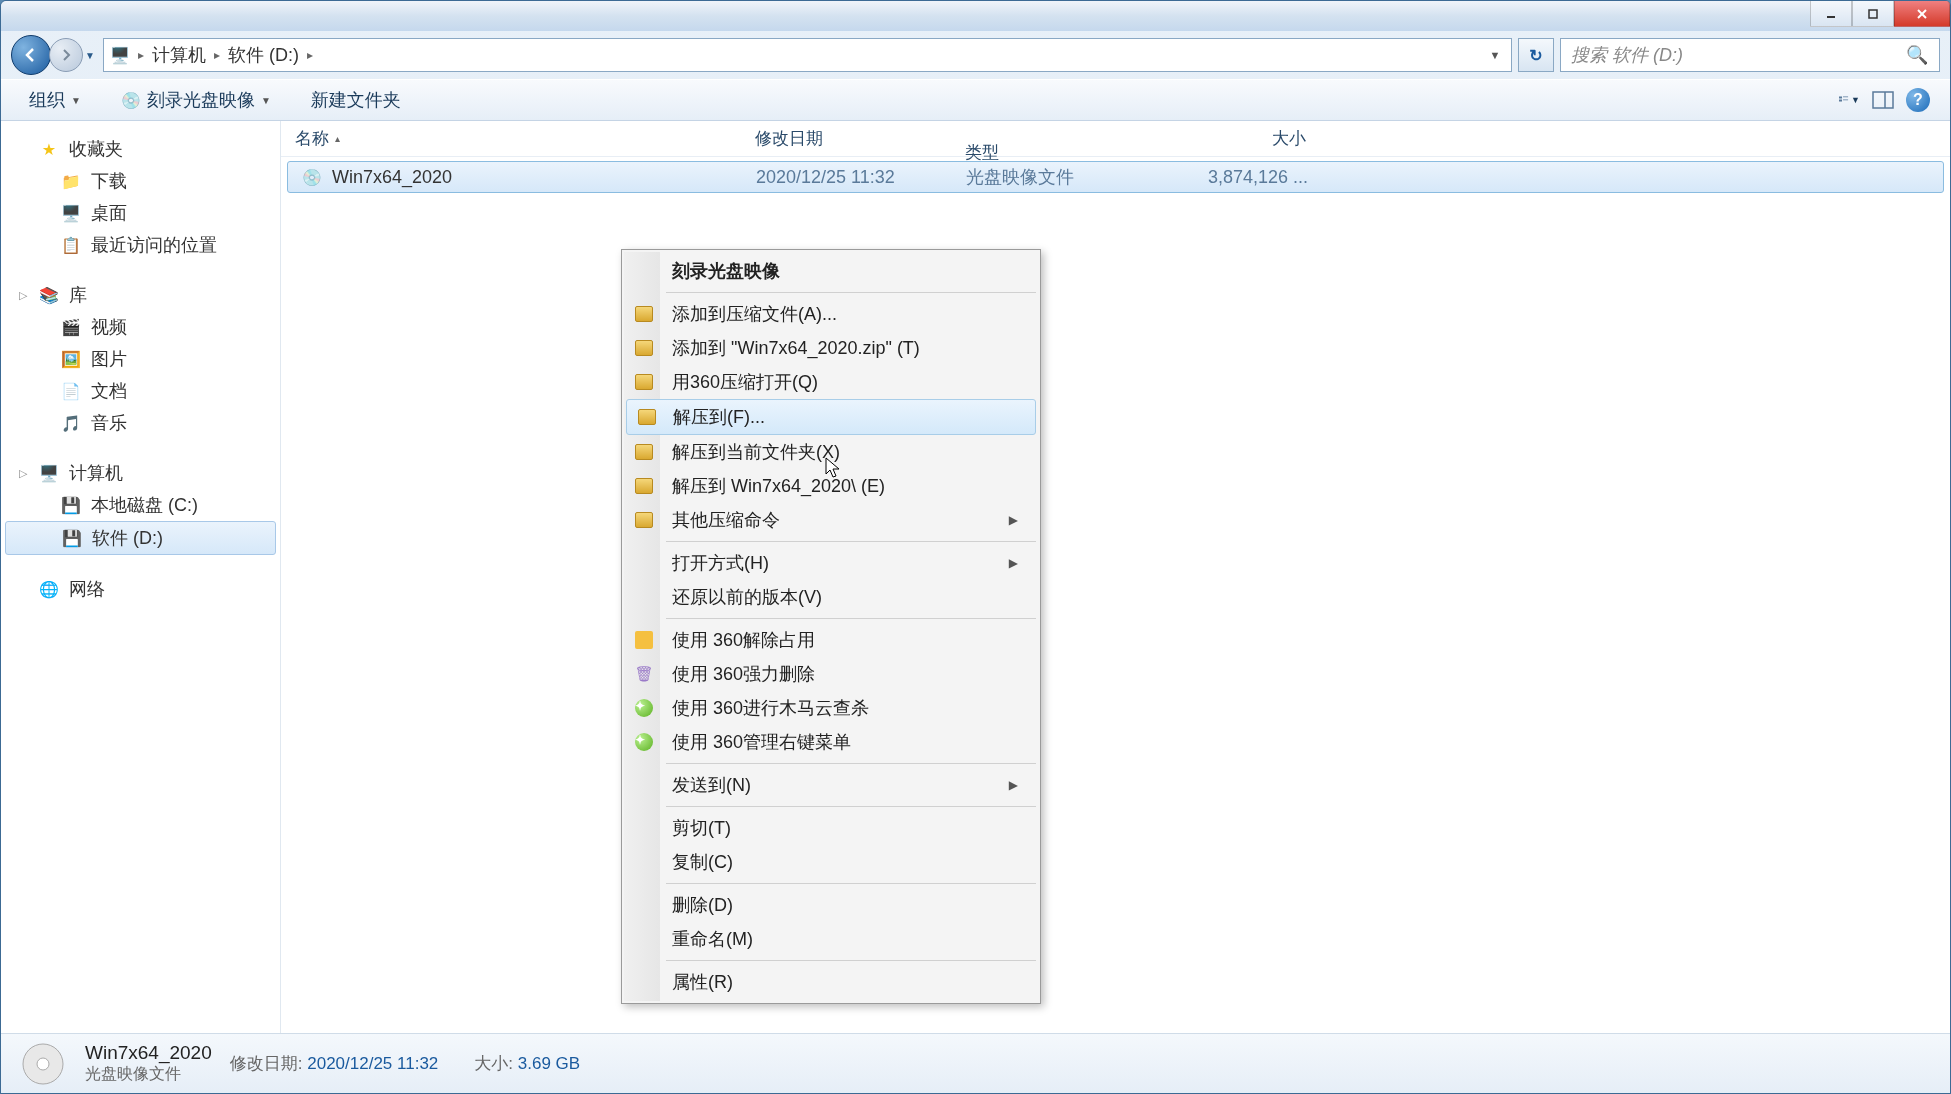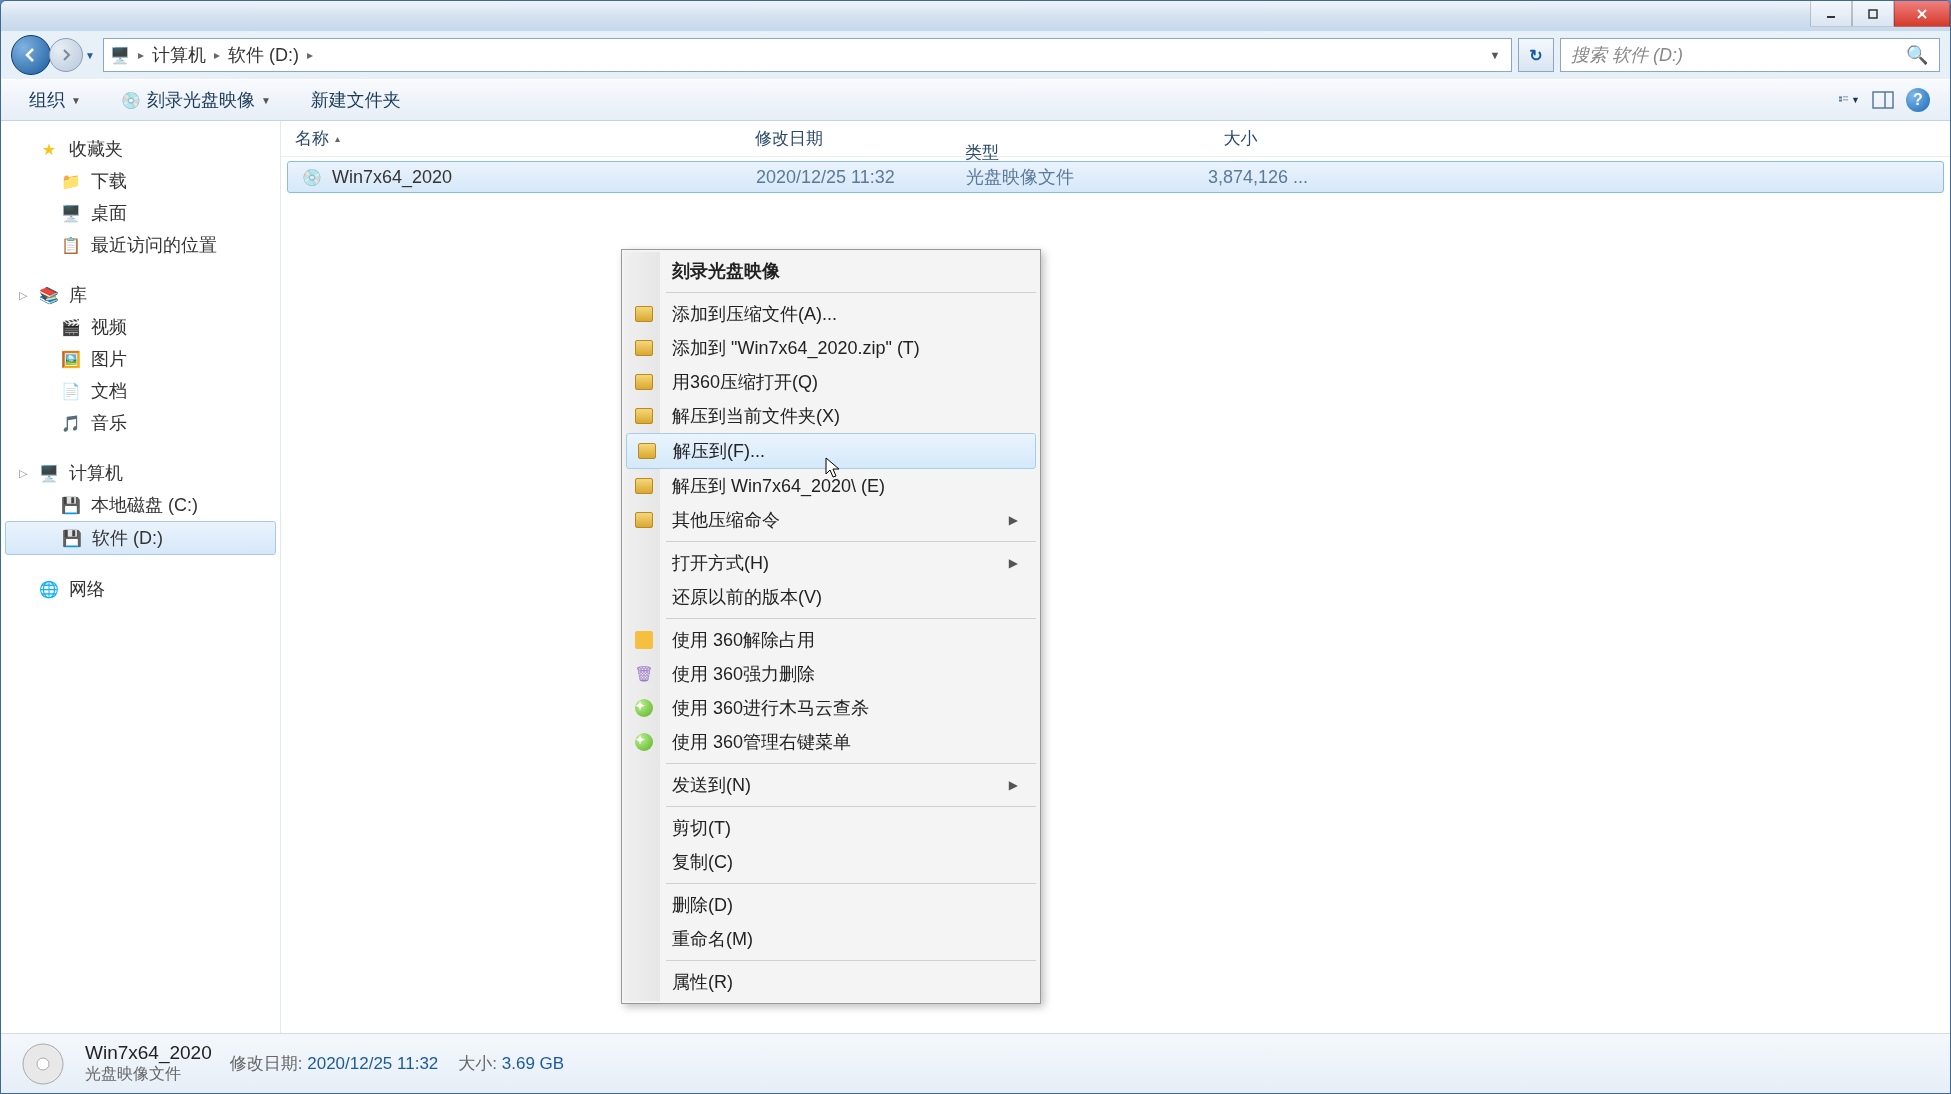--- a/index.html
+++ b/index.html
@@ -46,21 +46,21 @@
 .side-item.selected { background: linear-gradient(to bottom, #eaf3fc, #d6e8f9); border: 1px solid #a8c8e8; border-radius: 3px; margin: 0 4px; padding-left: 56px;}
 .ic { width: 20px; height: 20px; display:inline-flex;align-items:center;justify-content:center;font-size:16px;}
 
 
 .filelist { flex: 1; position: relative; }
 .cols { display: flex; height: 36px; border-bottom: 1px solid #e8eef5; font-size: 17px; color: #2a4a6a; align-items: center; }
 .col { padding: 0 14px; border-right: 1px solid transparent; display:flex;align-items:center;gap:6px;}
 .col.name{width:460px;}
 .col.date{width:210px;}
 .col.type{width:210px;margin-top:28px;}
-.col.size{width:160px;justify-content:center;}
+.col.size{width:160px;justify-content:flex-end;}
 .col .sort{font-size:10px;color:#666;}
 .row { display: flex; height: 32px; align-items: center; font-size: 18px; color: #333; margin: 4px 6px; }
 .row.selected { background: linear-gradient(to bottom, #eaf3fc, #d6e8f9); border: 1px solid #8abce0; border-radius: 3px; }
 .cell{padding:0 14px;display:flex;align-items:center;gap:10px;}
 .cell.name{width:454px;}
 .cell.date{width:210px;color:#5a7a9a;}
 .cell.type{width:210px;color:#5a7a9a;}
 .cell.size{width:160px;justify-content:flex-end;color:#5a7a9a;}
 
 
@@ -71,21 +71,21 @@
 .ctx-item.hover { background: linear-gradient(to bottom, #eaf4fd, #d4e9fa); border: 1px solid #a8cde8; border-radius: 3px; margin: 0 2px; padding-left:46px;}
 .ctx-sep { height: 1px; background: #d0d0d0; margin: 4px 2px 4px 42px; }
 .ctx-ic{position:absolute;left:10px;width:20px;height:20px;display:flex;align-items:center;justify-content:center;font-size:15px;}
 .ctx-arrow{font-size:12px;color:#555;}
 
 
 .details { height: 60px; background: linear-gradient(to bottom, #f4f8fc, #e6eef7); border-top: 1px solid #d0dce8; display: flex; align-items: center; padding: 6px 18px; gap: 18px; font-size: 17px; color: #333; }
 .det-icon{width:48px;height:48px;display:flex;align-items:center;justify-content:center;}
 .det-main .t{font-size:19px;color:#222;}
 .det-main .s{color:#666;font-size:16px;}
-.det-meta{display:flex;gap:20px;color:#555;}
+.det-meta{display:flex;gap:36px;color:#555;}
 .det-meta .lbl{color:#666;}
 .det-meta .val{color:#1a5a9e;}
 
 
 .folder-ic{color:#e8b23a;}
 .star-ic{color:#f5c518;}
 .drive-ic{color:#6a8aaa;}
 .disc-ic{color:#888;}
 .arch-ic{background:linear-gradient(to bottom,#f5d77a,#d9a830);width:18px;height:16px;border:1px solid #b88a20;border-radius:2px;}
 .green-ic{width:18px;height:18px;border-radius:50%;background:radial-gradient(circle at 30% 30%,#baf090,#5ab020);color:#fff;font-size:12px;font-weight:bold;}
@@ -318,31 +318,31 @@
           <span class="arch-ic"></span>
         </span>
         <span>添加到 "Win7x64_2020.zip" (T)</span>
       </div>
     <div class="ctx-item">
         <span class="ctx-ic">
           <span class="arch-ic"></span>
         </span>
         <span>用360压缩打开(Q)</span>
       </div>
+    <div class="ctx-item hover">
+        <span class="ctx-ic">
+          <span class="arch-ic"></span>
+        </span>
+        <span>解压到(F)...</span>
+      </div>
     <div class="ctx-item">
         <span class="ctx-ic">
           <span class="arch-ic"></span>
         </span>
         <span>解压到当前文件夹(X)</span>
-      </div>
-    <div class="ctx-item hover">
-        <span class="ctx-ic">
-          <span class="arch-ic"></span>
-        </span>
-        <span>解压到(F)...</span>
       </div>
     <div class="ctx-item">
         <span class="ctx-ic">
           <span class="arch-ic"></span>
         </span>
         <span>解压到 Win7x64_2020\ (E)</span>
       </div>
     <div class="ctx-item">
         <span class="ctx-ic">
           <span class="arch-ic"></span>

